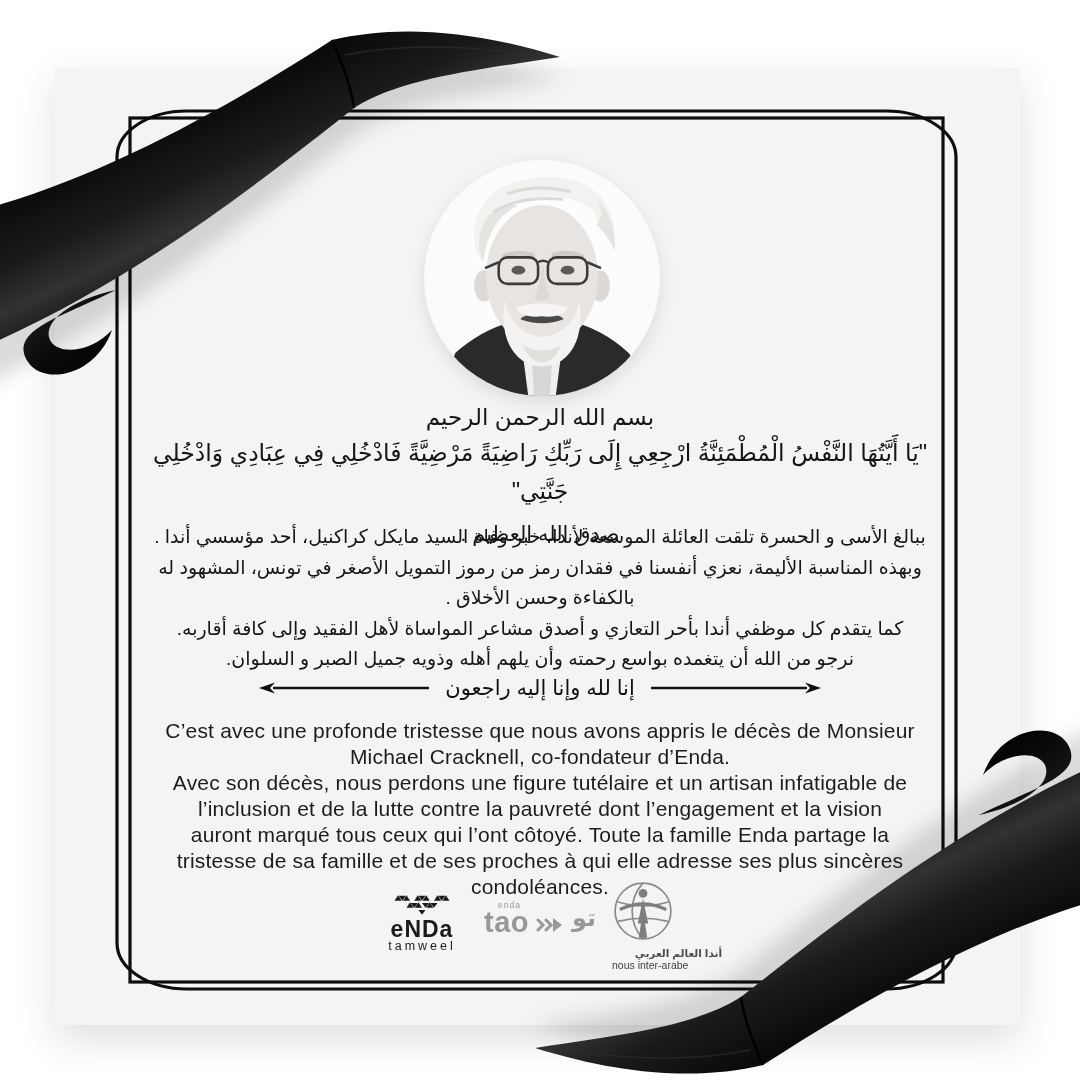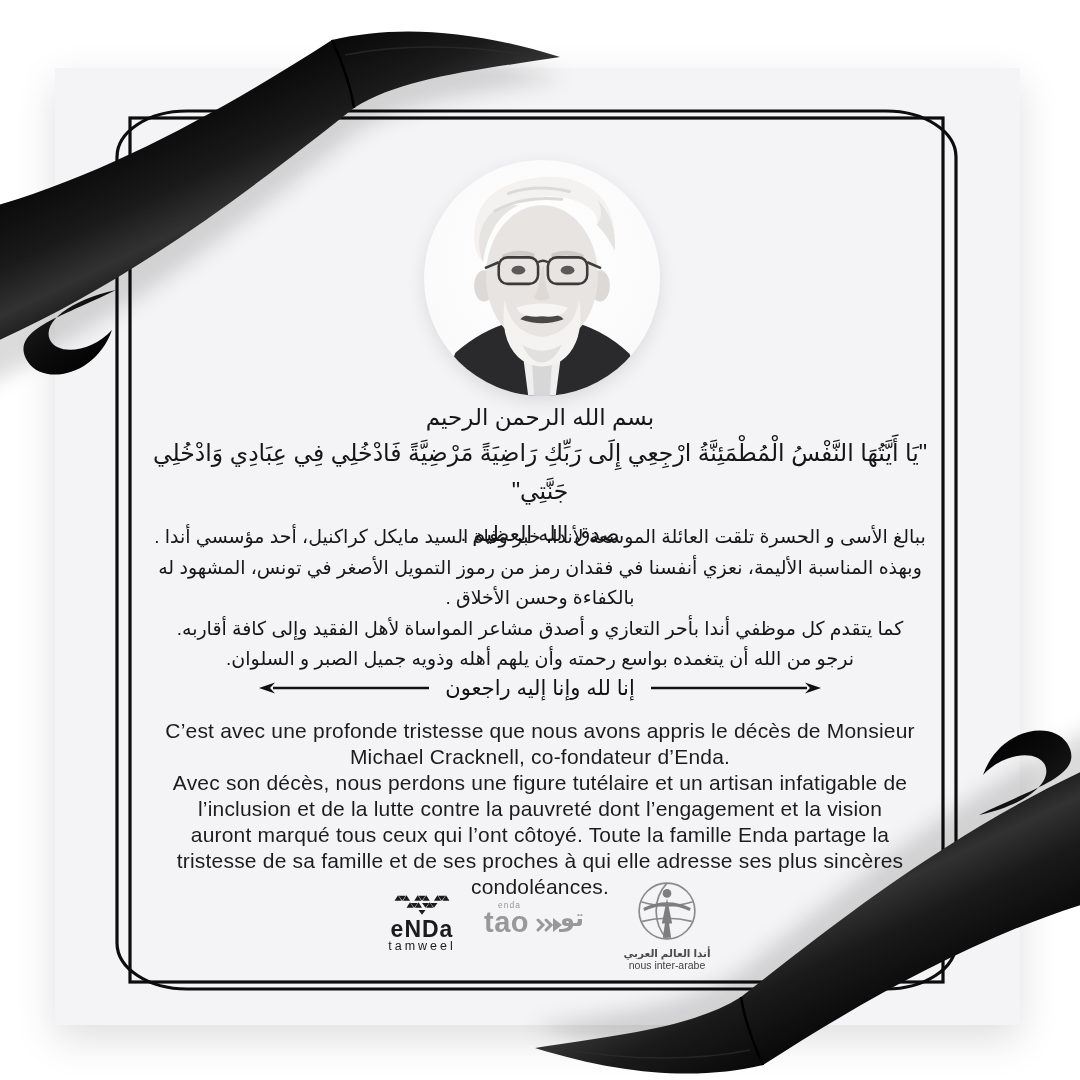--- a/index.html
+++ b/index.html
@@ -24,22 +24,22 @@
           font-size:21px;line-height:26px;letter-spacing:.2px;font-weight:500;}
   .logos{position:absolute;left:0;top:880px;width:1080px;height:100px;}
   .logo-tamweel{position:absolute;left:374px;top:14px;width:96px;text-align:center;color:#1b1b1b;}
   .logo-tamweel .mark{display:block;margin:0 auto 2px auto;}
   .logo-tamweel .word{font-size:23px;font-weight:700;letter-spacing:1px;line-height:22px;}
   .logo-tamweel .sub{font-size:12.5px;letter-spacing:3px;line-height:13px;}
   .logo-tao{position:absolute;left:484px;top:22px;width:100px;height:48px;color:#98989a;}
   .logo-tao .sup{position:absolute;left:14px;top:-2px;font-size:8.5px;letter-spacing:1px;color:#98989a;}
   .logo-tao .word{position:absolute;left:0;top:4px;font-size:29px;font-weight:700;letter-spacing:0.5px;}
   .logo-tao .arrows{position:absolute;left:52px;top:14px;}
-  .logo-tao .arword{position:absolute;left:76px;top:2px;font-size:24px;font-weight:700;direction:rtl;}
-  .logo-interarabe{position:absolute;left:612px;top:0px;width:110px;text-align:center;color:#4c4c4c;}
+  .logo-tao .arword{position:absolute;left:88px;top:2px;font-size:24px;font-weight:700;direction:rtl;}
+  .logo-interarabe{position:absolute;left:612px;top:0px;width:110px;color:#4c4c4c;}
   .logo-interarabe .ar{font-size:10.5px;font-weight:700;direction:rtl;line-height:12px;margin-top:1px;}
   .logo-interarabe .lat{font-size:10.5px;line-height:12px;color:#3f3f3f;}
 </style>
 </head>
 <body>
 
 <div id="stage">
 
   <div class="card"></div>
 

